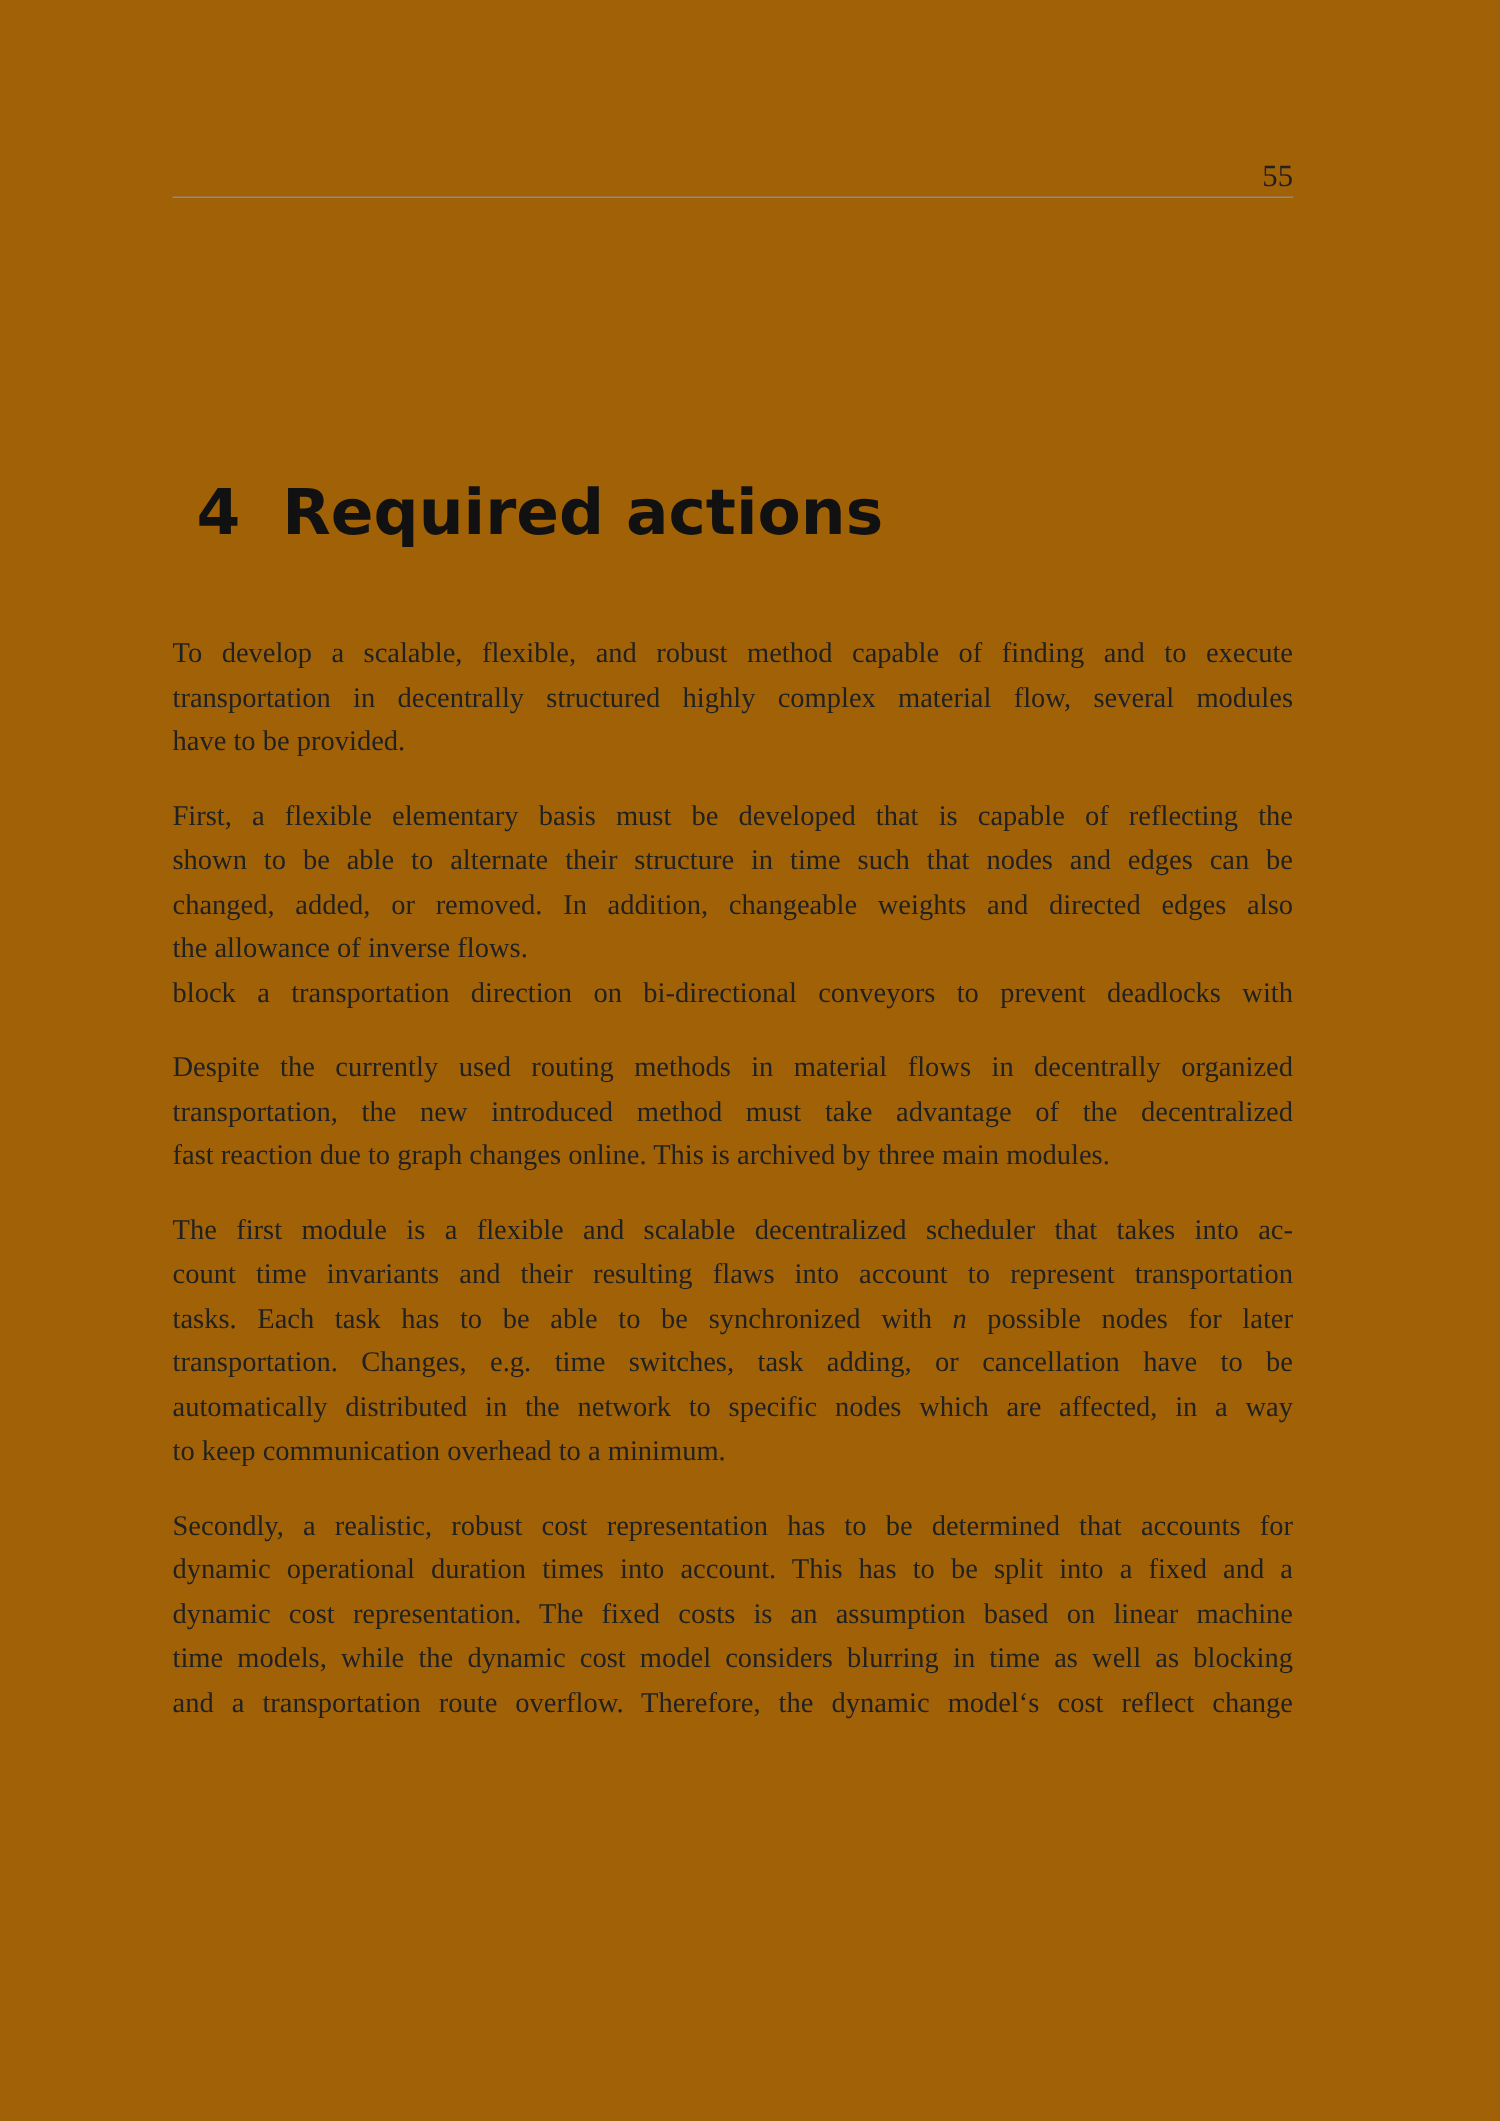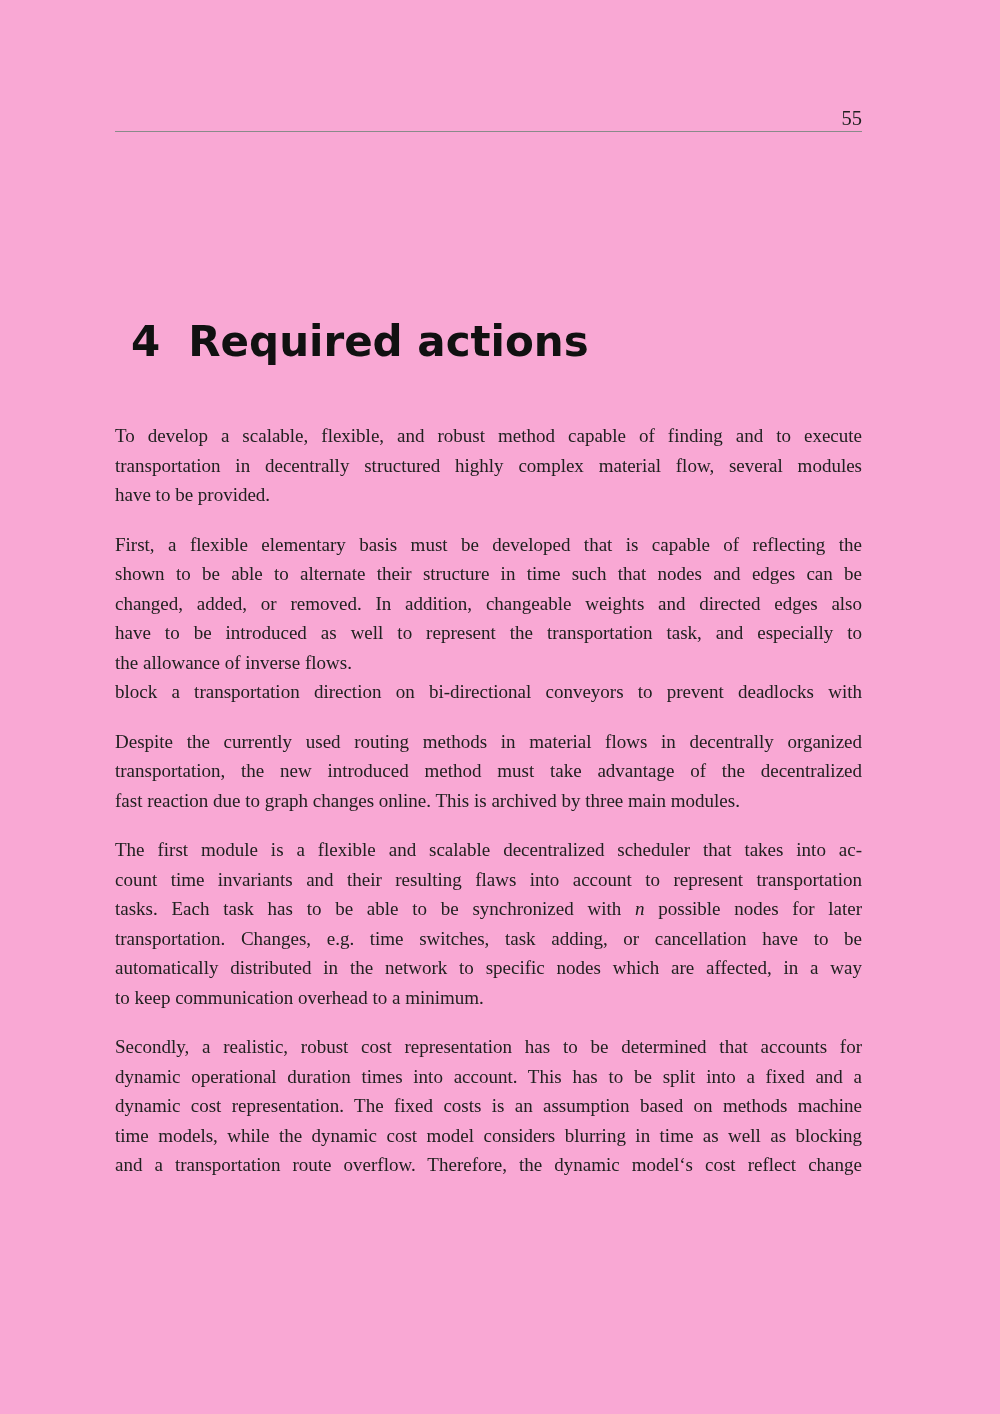--- a/index.html
+++ b/index.html
@@ -4,21 +4,21 @@
 <style>
   html, body {
     margin: 0;
     padding: 0;
     background: #ffffff;
   }
   .page {
     position: relative;
     width: 1000px;
     height: 1414px;
-    background: #f9a8d4;
+    background: #a16207;
     font-family: "Liberation Serif", serif;
     color: #212121;
     overflow: hidden;
     margin: 0 auto;
   }
   
   .pagehead {
     position: absolute;
     left: 115px;
     width: 747px;
@@ -86,39 +86,38 @@
   <main class="body">
       <div class="para">
         <div class="line"><span>To develop a scalable, flexible, and robust method capable of finding and to execute</span></div>
         <div class="line"><span>transportation in decentrally structured highly complex material flow, several modules</span></div>
         <div class="line lastline"><span>have to be provided.</span></div>
       </div>
       <div class="para">
         <div class="line"><span>First, a flexible elementary basis must be developed that is capable of reflecting the</span></div>
         <div class="line"><span>shown to be able to alternate their structure in time such that nodes and edges can be</span></div>
         <div class="line"><span>changed, added, or removed. In addition, changeable weights and directed edges also</span></div>
-        <div class="line"><span>have to be introduced as well to represent the transportation task, and especially to</span></div>
         <div class="line lastline"><span>the allowance of inverse flows.</span></div>
         <div class="line"><span>block a transportation direction on bi-directional conveyors to prevent deadlocks with</span></div>
       </div>
       <div class="para">
         <div class="line"><span>Despite the currently used routing methods in material flows in decentrally organized</span></div>
         <div class="line"><span>transportation, the new introduced method must take advantage of the decentralized</span></div>
         <div class="line lastline"><span>fast reaction due to graph changes online. This is archived by three main modules.</span></div>
       </div>
       <div class="para">
         <div class="line"><span>The first module is a flexible and scalable decentralized scheduler that takes into ac-</span></div>
         <div class="line"><span>count time invariants and their resulting flaws into account to represent transportation</span></div>
         <div class="line"><span>tasks. Each task has to be able to be synchronized with </span><span class="mvar">n</span><span> possible nodes for later</span></div>
         <div class="line"><span>transportation. Changes, e.g. time switches, task adding, or cancellation have to be</span></div>
         <div class="line"><span>automatically distributed in the network to specific nodes which are affected, in a way</span></div>
         <div class="line lastline"><span>to keep communication overhead to a minimum.</span></div>
       </div>
       <div class="para">
         <div class="line"><span>Secondly, a realistic, robust cost representation has to be determined that accounts for</span></div>
         <div class="line"><span>dynamic operational duration times into account. This has to be split into a fixed and a</span></div>
-        <div class="line"><span>dynamic cost representation. The fixed costs is an assumption based on methods machine</span></div>
+        <div class="line"><span>dynamic cost representation. The fixed costs is an assumption based on linear machine</span></div>
         <div class="line"><span>time models, while the dynamic cost model considers blurring in time as well as blocking</span></div>
         <div class="line"><span>and a transportation route overflow. Therefore, the dynamic model‘s cost reflect change</span></div>
       </div>
     </main>
 
 </div>
 
 </body></html>

